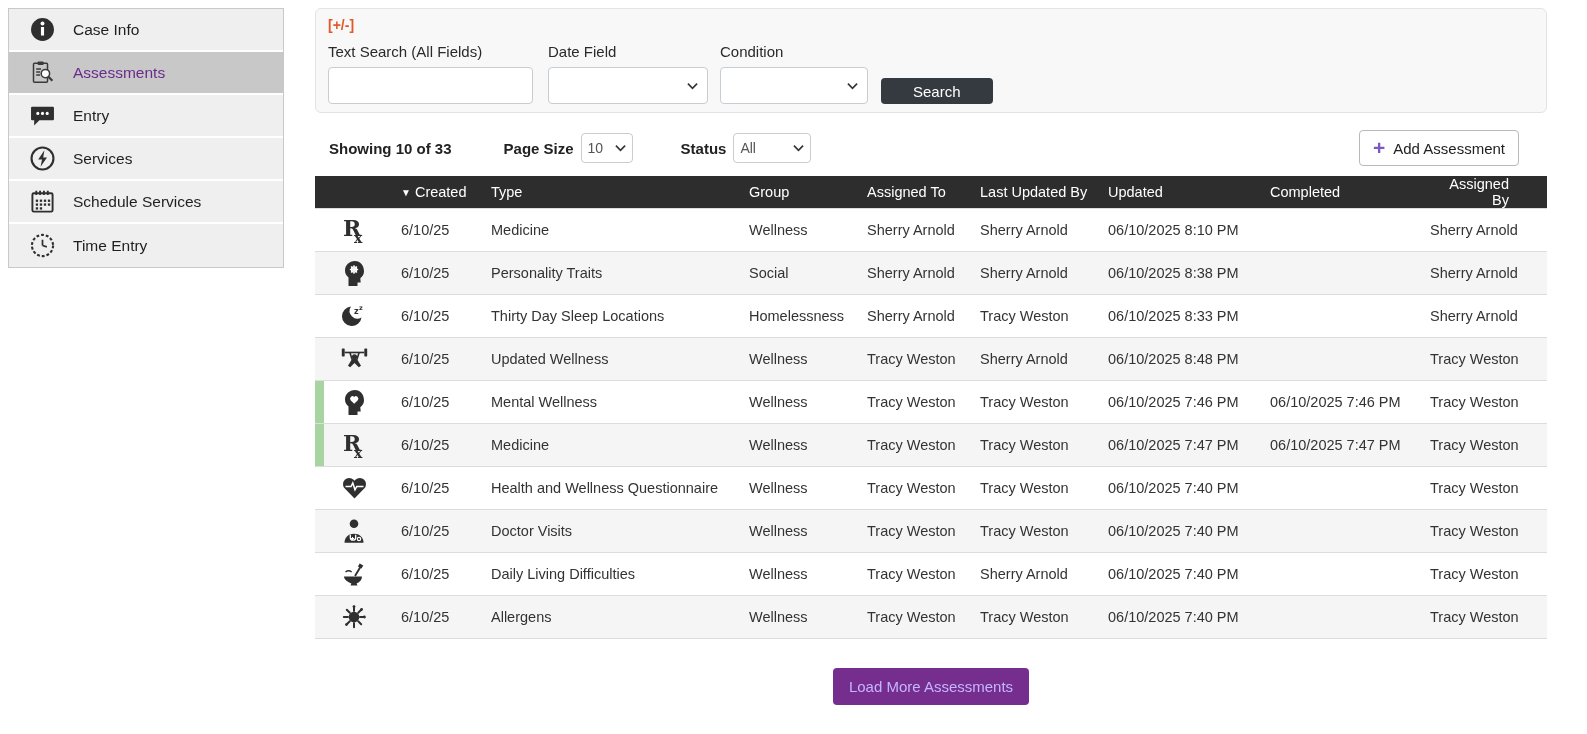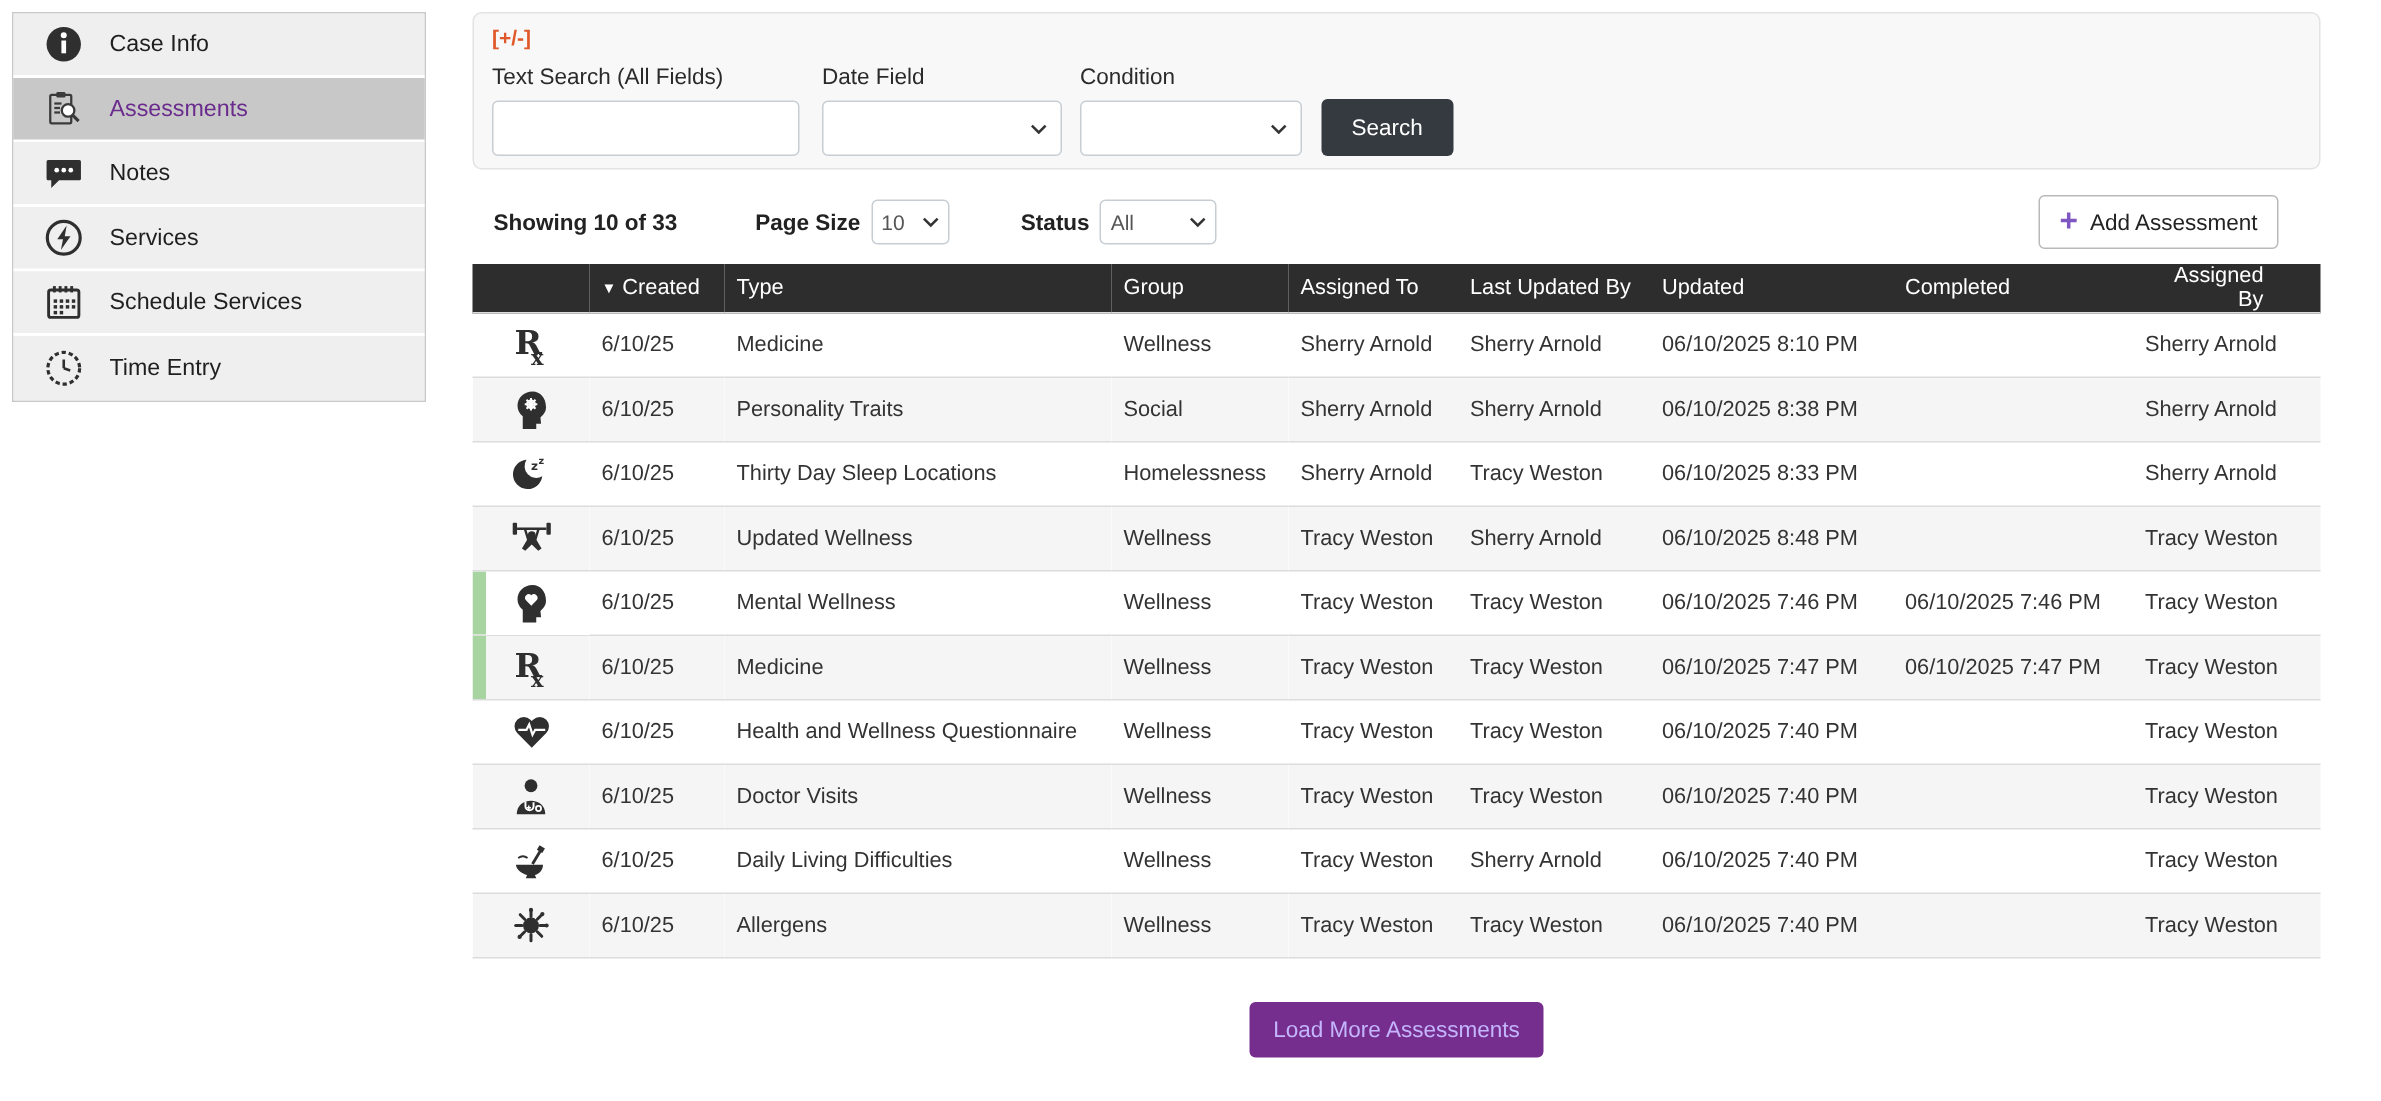--- a/index.html
+++ b/index.html
@@ -28,21 +28,21 @@
     background: #fff; font-size: 15px; padding: 0 8px; outline: none;
     font-family: "Liberation Sans", sans-serif; }
   .select { height: 37px; border: 1px solid #c7cdd3; border-radius: 4px; background: #fff;
     display: flex; align-items: center; padding: 0 9px; cursor: pointer; font-size: 15px; color: #444; }
   .select .sel-val { flex: 1; }
   .chev { display: inline-flex; margin-left: 6px; }
   .w160 { width: 160px; } .w148 { width: 148px; } .w52 { width: 52px; } .w78 { width: 78px; }
   .mr15 { margin-right: 15px; } .mr12 { margin-right: 12px; } .mr13 { margin-right: 13px; }
   .date-input { width: 148px; height: 37px; border: 1px solid #c7cdd3; border-radius: 4px; background: #fff;
     display: flex; align-items: center; justify-content: center; gap: 9px; font-size: 15px; color: #555; cursor: text; }
-  .search-btn { height: 38px; padding: 0 20px; background: var(--dark-btn); color: #fff; border: none;
+  .search-btn { height: 26px; padding: 0 32px; background: var(--dark-btn); color: #fff; border: none;
     border-radius: 4px; font-size: 15px; cursor: pointer; font-family: "Liberation Sans", sans-serif; }
 
   
   .toolbar { display: flex; align-items: center; margin-top: 16px; height: 38px; }
   .showing { font-weight: bold; font-size: 15px; margin-left: 14px; }
   .lbl { font-weight: bold; font-size: 15px; }
   .lbl.ps { margin-left: 52px; margin-right: 7px; }
   .lbl.st { margin-left: 48px; margin-right: 7px; }
   .toolbar .select { height: 30px; font-size: 14px; padding: 13px 6px; color: #555; }
   .spacer { flex: 1; }
@@ -104,21 +104,21 @@
     </div>
     <div class="sidebar-item">
       <span class="s-icon">
         <svg viewBox="0 0 24 24" width="25" height="25">
           <path d="M2 3.5h20a1 1 0 0 1 1 1v11a1 1 0 0 1-1 1H9l-5 5v-5H2a1 1 0 0 1-1-1v-11a1 1 0 0 1 1-1z" fill="#2f2f2f"></path>
           <circle cx="7.5" cy="10" r="1.5" fill="#fff"></circle>
           <circle cx="12" cy="10" r="1.5" fill="#fff"></circle>
           <circle cx="16.5" cy="10" r="1.5" fill="#fff"></circle>
         </svg>
       </span>
-      <span class="s-label">Notes</span>
+      <span class="s-label">Entry</span>
     </div>
     <div class="sidebar-item">
       <span class="s-icon">
         <svg viewBox="0 0 26 26" width="25" height="25">
           <circle cx="13" cy="13" r="11.4" fill="none" stroke="#2f2f2f" stroke-width="2.2"></circle>
           <path d="M15 4.5 8.5 14h4L11 21.5 17.7 12h-4z" fill="#2f2f2f"></path>
         </svg>
       </span>
       <span class="s-label">Services</span>
     </div>

